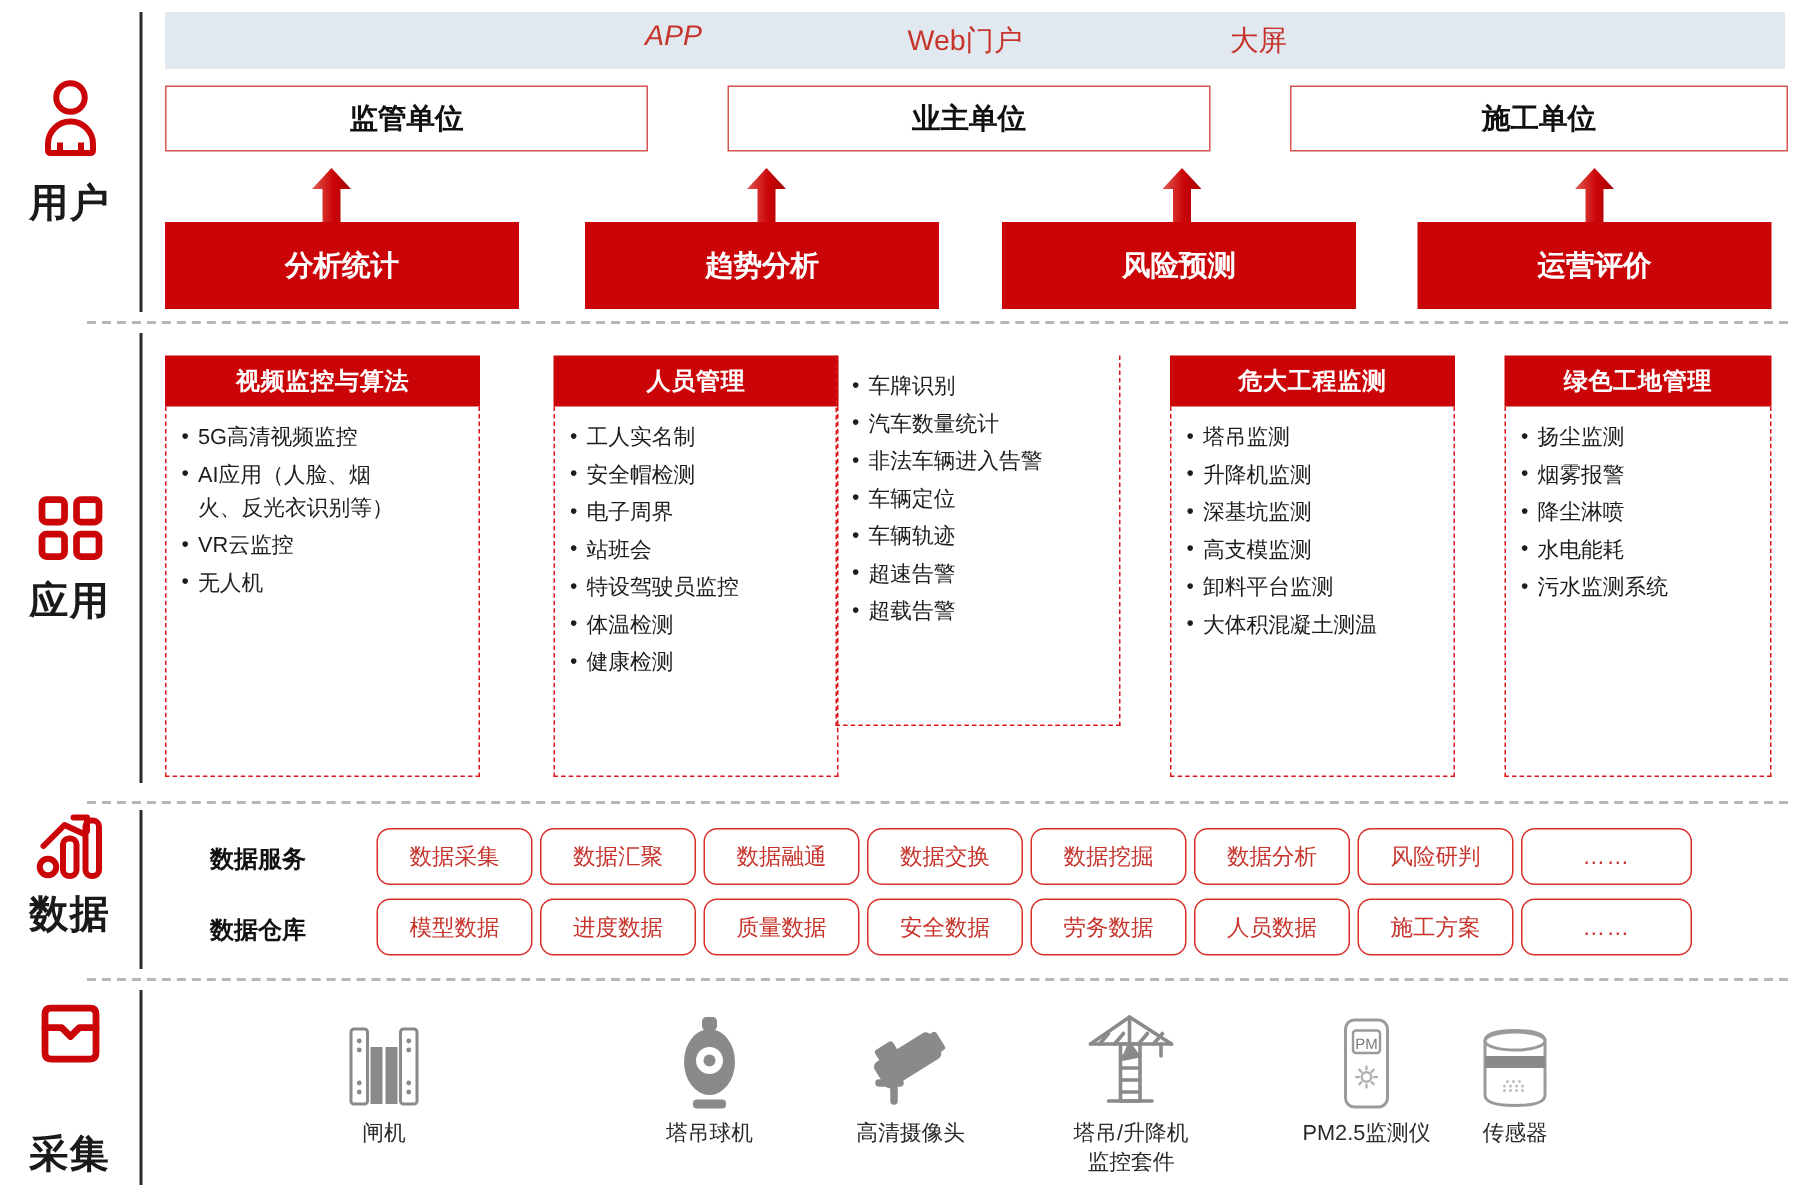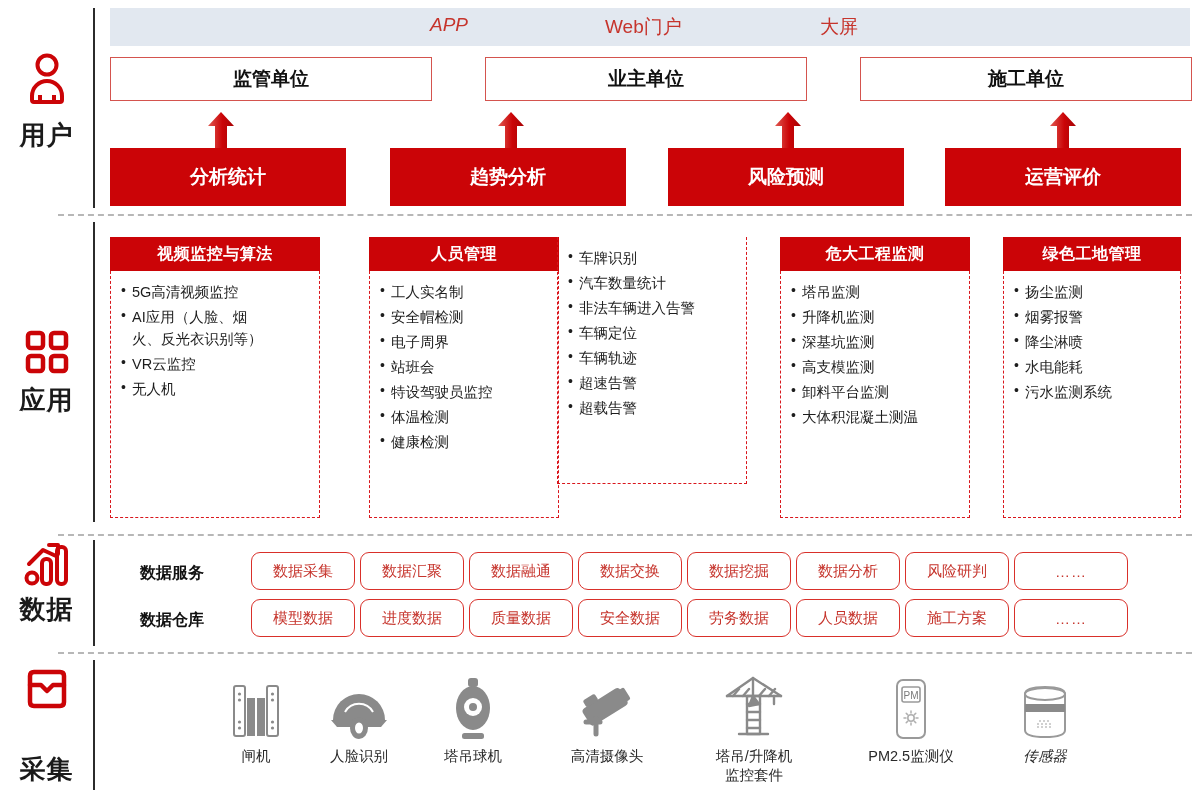--- a/index.html
+++ b/index.html
@@ -292,32 +292,20 @@
           <circle cx="11.5" cy="46" r="1.6" fill="#8a8a8a"></circle>
         <circle cx="44.5" cy="12" r="1.6" fill="#8a8a8a"></circle>
           <circle cx="44.5" cy="18" r="1.6" fill="#8a8a8a"></circle>
         <circle cx="44.5" cy="40" r="1.6" fill="#8a8a8a"></circle>
           <circle cx="44.5" cy="46" r="1.6" fill="#8a8a8a"></circle>
       </svg>
     </div>
     <div class="device-cap">闸机</div>
   </div>
 
-  <div class="device" style="left:303px;top:668px;width:112px;">
-    <div class="device-ico">
-      <svg width="60" height="50" viewBox="0 0 60 50">
-        <path d="M4 30 A26 26 0 0 1 56 30 Z" fill="#8a8a8a"></path>
-        <path d="M2 30 L58 30 L52 37 L8 37 Z" fill="#8a8a8a"></path>
-        <ellipse cx="30" cy="38" rx="9" ry="11" fill="#8a8a8a"></ellipse>
-        <ellipse cx="30" cy="38" rx="4" ry="5.5" fill="#ffffff"></ellipse>
-        <path d="M16 22 A16 16 0 0 1 44 22" fill="none" stroke="#ffffff" stroke-width="2"></path>
-      </svg>
-    </div>
-    <div class="device-cap">人脸识别</div>
-  </div>
 
   <div class="device" style="left:417px;top:668px;width:112px;">
     <div class="device-ico">
       <svg width="46" height="62" viewBox="0 0 46 62">
         <rect x="18" y="0" width="10" height="9" rx="3" fill="#8a8a8a"></rect>
         <ellipse cx="23" cy="30" rx="17" ry="22" fill="#8a8a8a"></ellipse>
         <circle cx="23" cy="29" r="9" fill="#ffffff"></circle>
         <circle cx="23" cy="29" r="4" fill="#8a8a8a"></circle>
         <rect x="12" y="55" width="22" height="6" rx="2.5" fill="#8a8a8a"></rect>
       </svg>
@@ -375,21 +363,21 @@
           <line x1="16.2" y1="35.2" x2="17.6" y2="36.6"></line>
             <line x1="24.4" y1="43.4" x2="25.8" y2="44.8"></line>
           <line x1="25.8" y1="35.2" x2="24.4" y2="36.6"></line>
             <line x1="17.6" y1="43.4" x2="16.2" y2="44.8"></line>
         </g>
       </svg>
     </div>
     <div class="device-cap">PM2.5监测仪</div>
   </div>
 
-  <div class="device" style="left:992px;top:668px;width:106px;font-style:italic;">
+  <div class="device" style="left:957px;top:668px;width:106px;">
     <div class="device-ico">
       <svg width="52" height="56" viewBox="0 0 52 56">
         <path d="M6 10 Q6 3 26 3 Q46 3 46 10 L46 46 Q46 53 26 53 Q6 53 6 46 Z" fill="#ffffff" stroke="#9a9a9a" stroke-width="2"></path>
         <ellipse cx="26" cy="10" rx="20" ry="6" fill="#ffffff" stroke="#9a9a9a" stroke-width="2"></ellipse>
         <rect x="6" y="20" width="40" height="8" fill="#8a8a8a"></rect>
         <g fill="#c0c0c0">
           <circle cx="19" cy="40" r="1"></circle>
             <circle cx="23" cy="40" r="1"></circle>
             <circle cx="27" cy="40" r="1"></circle>
             <circle cx="31" cy="40" r="1"></circle>

